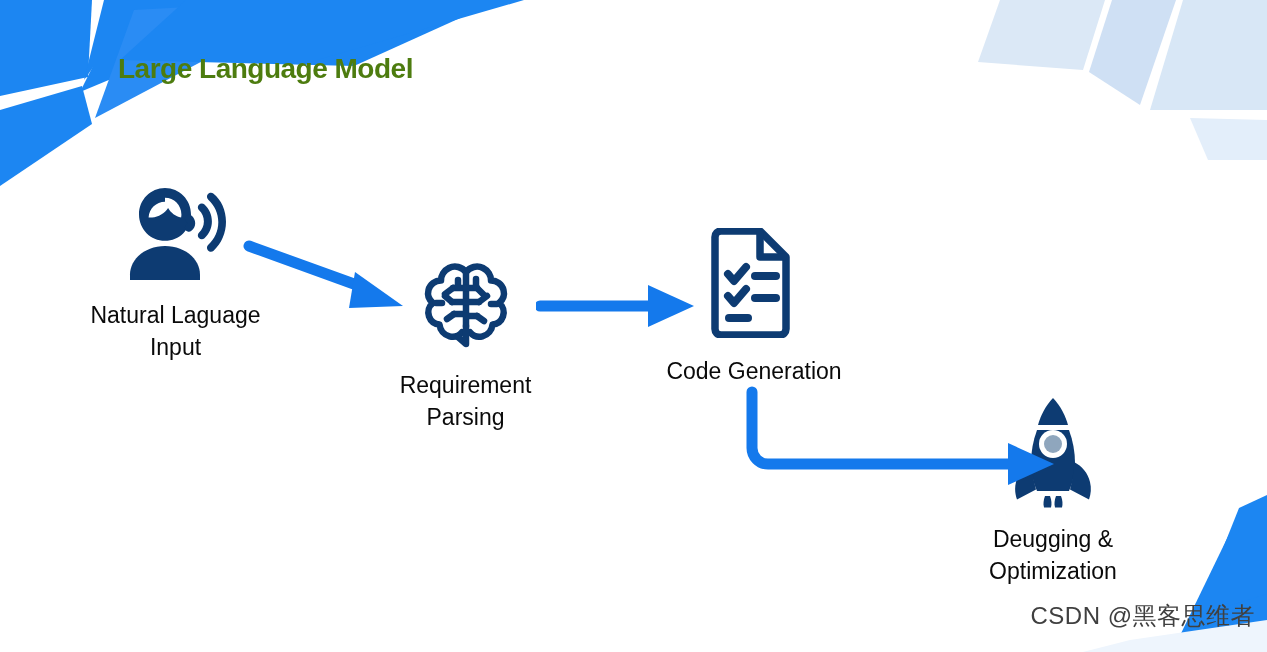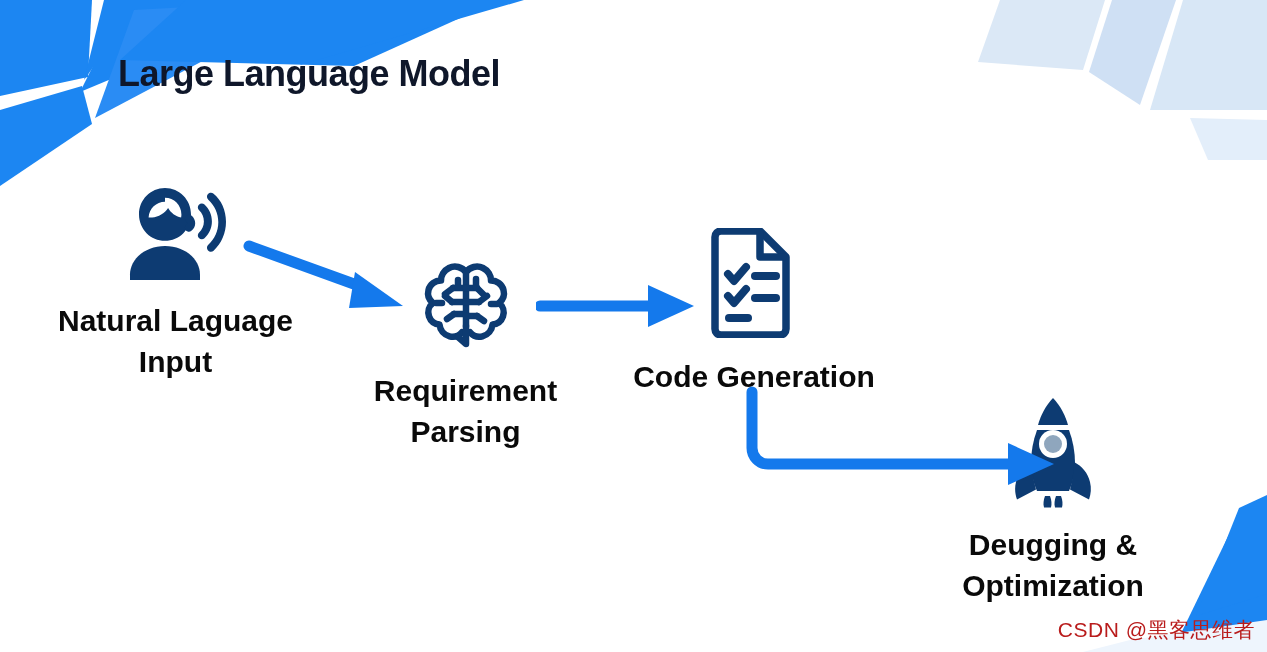--- a/index.html
+++ b/index.html
@@ -24,39 +24,39 @@
     inset: 0;
     pointer-events: none;
   }
   .bg-layer svg { display: block; width: 1267px; height: 652px; }
 
   
   .slide-title {
     position: absolute;
     left: 118px;
     top: 53px;
-    font-size: 36px;
+    font-size: 28px;
     font-weight: bold;
-    color: #0f172a;
+    color: #4d7c0f;
     letter-spacing: -0.5px;
     white-space: nowrap;
   }
 
   
   .node {
     position: absolute;
     display: flex;
     flex-direction: column;
     align-items: center;
   }
   .node-icon { display: block; }
   .node-label {
     margin-top: 10px;
-    font-size: 30px;
-    font-weight: bold;
+    font-size: 23px;
+    font-weight: normal;
     color: #0a0a0a;
     text-align: center;
     line-height: 1.38;
     white-space: pre-line;
   }
 
   
   #node-nl   { left: 38px;   top: 186px;  width: 275px; }
   #node-req  { left: 358px;  top: 258px;  width: 215px; }
   #node-code { left: 630px;  top: 228px;  width: 248px; }
@@ -73,23 +73,23 @@
     pointer-events: none;
   }
   #arrow-1 { left: 243px; top: 236px; }
   #arrow-2 { left: 536px; top: 281px; }
   #arrow-3 { left: 742px; top: 386px; }
 
   
   .watermark {
     position: absolute;
     right: 12px;
-    bottom: 8px;
-    font-size: 21px;
-    color: #b91c1c;
+    bottom: 20px;
+    font-size: 24px;
+    color: #404040;
     letter-spacing: 0.5px;
     white-space: nowrap;
   }
 </style>
 </head>
 <body>
 
 <div id="slide">
 
   <div class="bg-layer">

